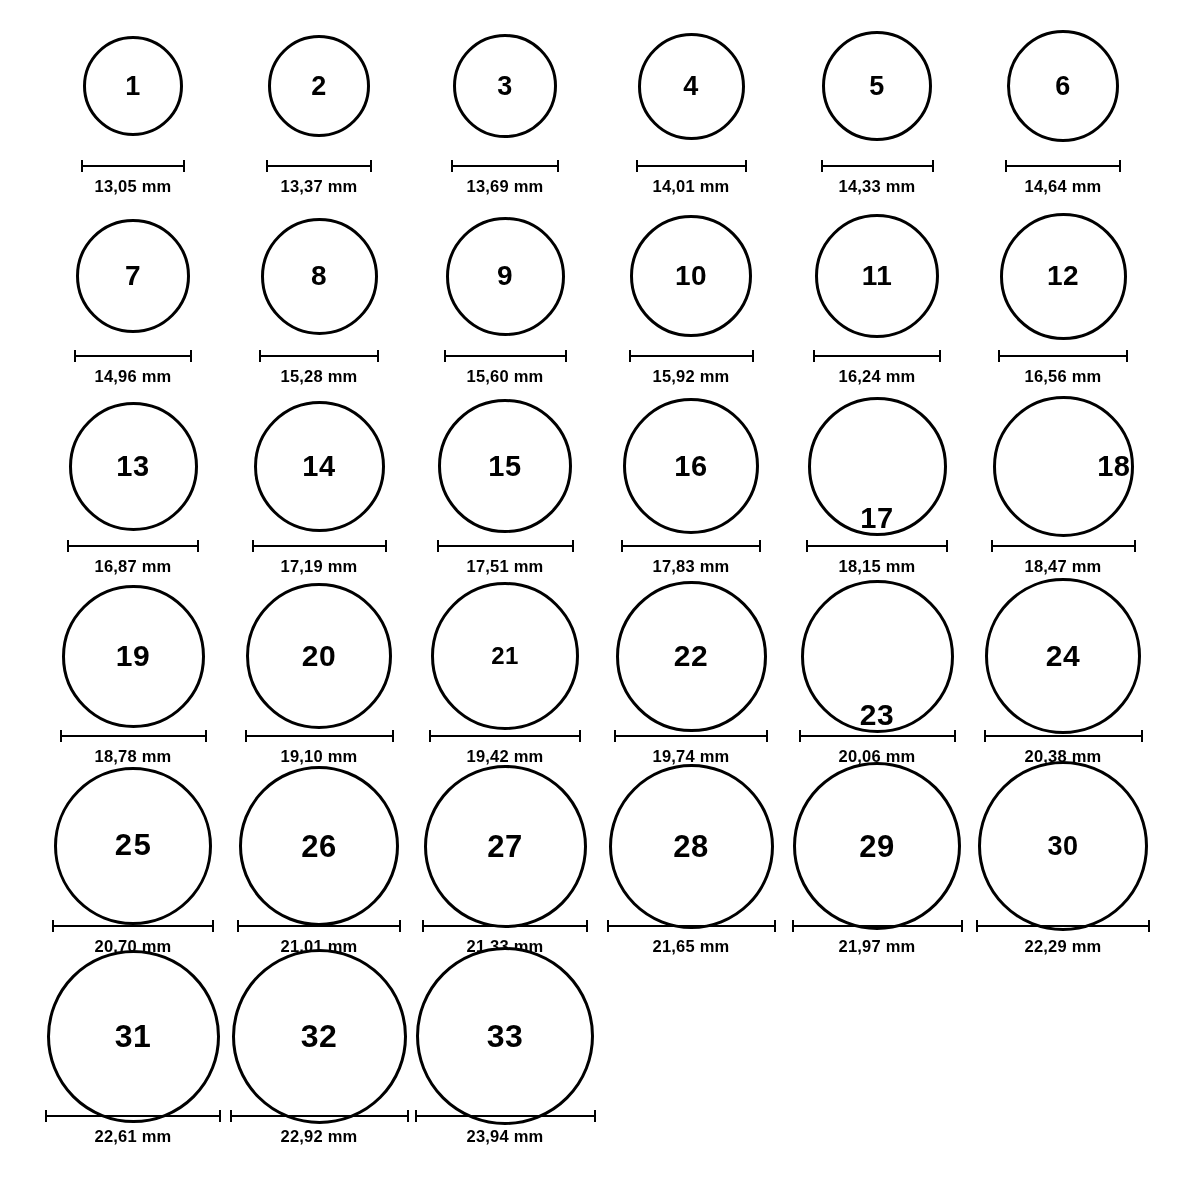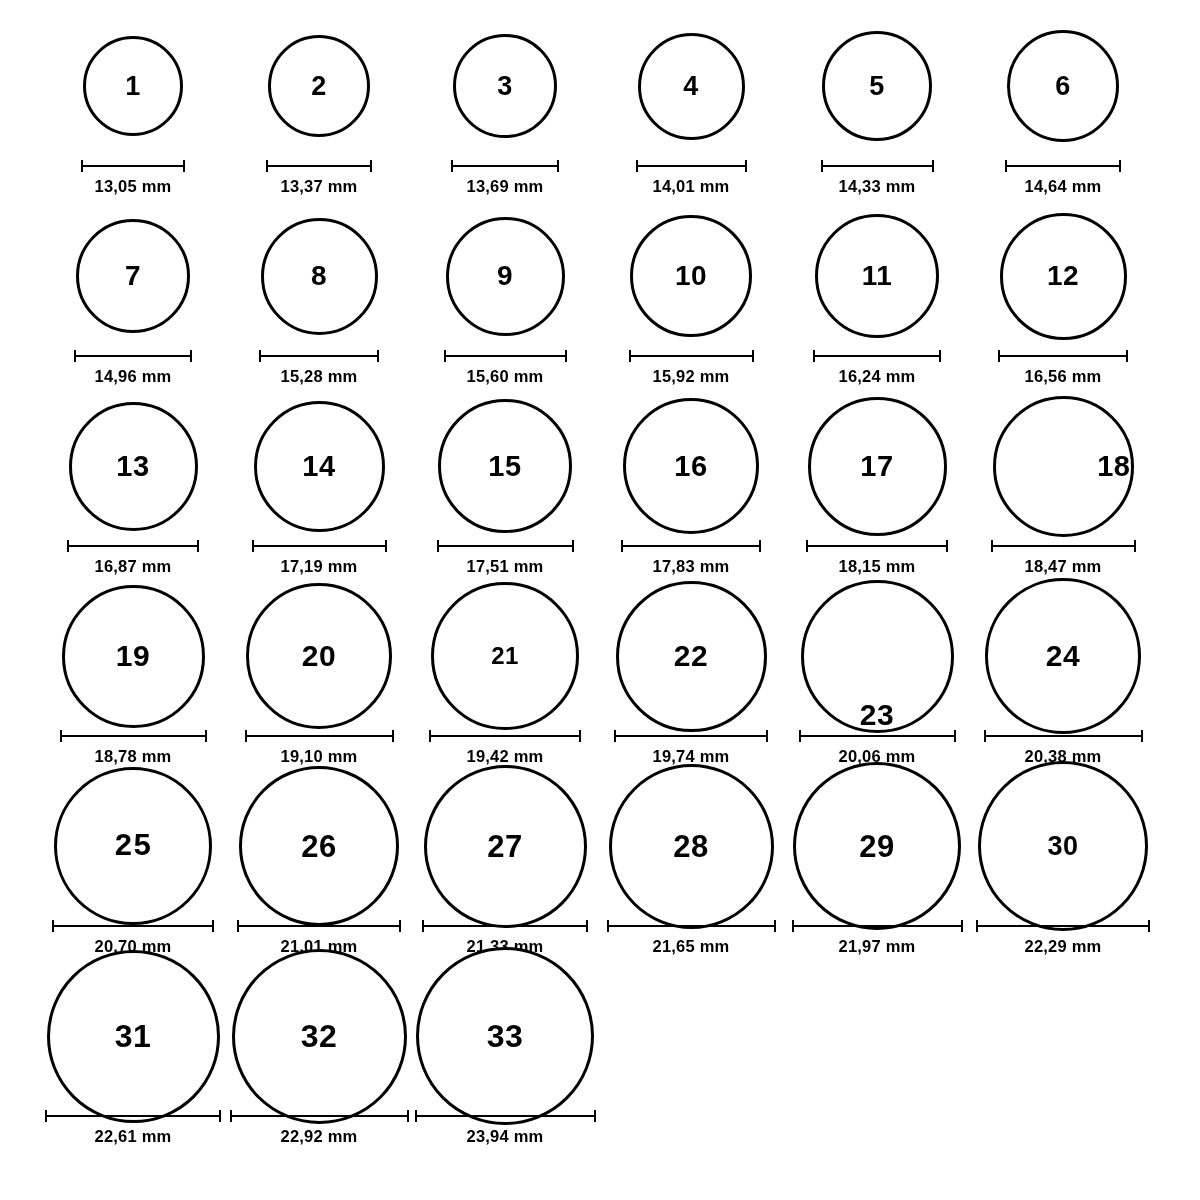--- a/index.html
+++ b/index.html
@@ -337,21 +337,21 @@
           <div class="measure-bar" style="width: 140px;">
             <div class="line"></div>
             <div class="cap left"></div>
             <div class="cap right"></div>
           </div>
           <div class="measure-label">17,83 mm</div>
         </div>
       </div>
       <div class="size-cell">
         <div class="circle-wrap">
-          <div class="ring-circle" style="width: 139px; height: 139px;">
+          <div class="ring-circle" style="width: 139px; height: 139px; align-items: flex-end;">
             <span class="ring-number" style="font-size: 29px;">17</span>
           </div>
         </div>
         <div class="measure">
           <div class="measure-bar" style="width: 142px;">
             <div class="line"></div>
             <div class="cap left"></div>
             <div class="cap right"></div>
           </div>
           <div class="measure-label">18,15 mm</div>

